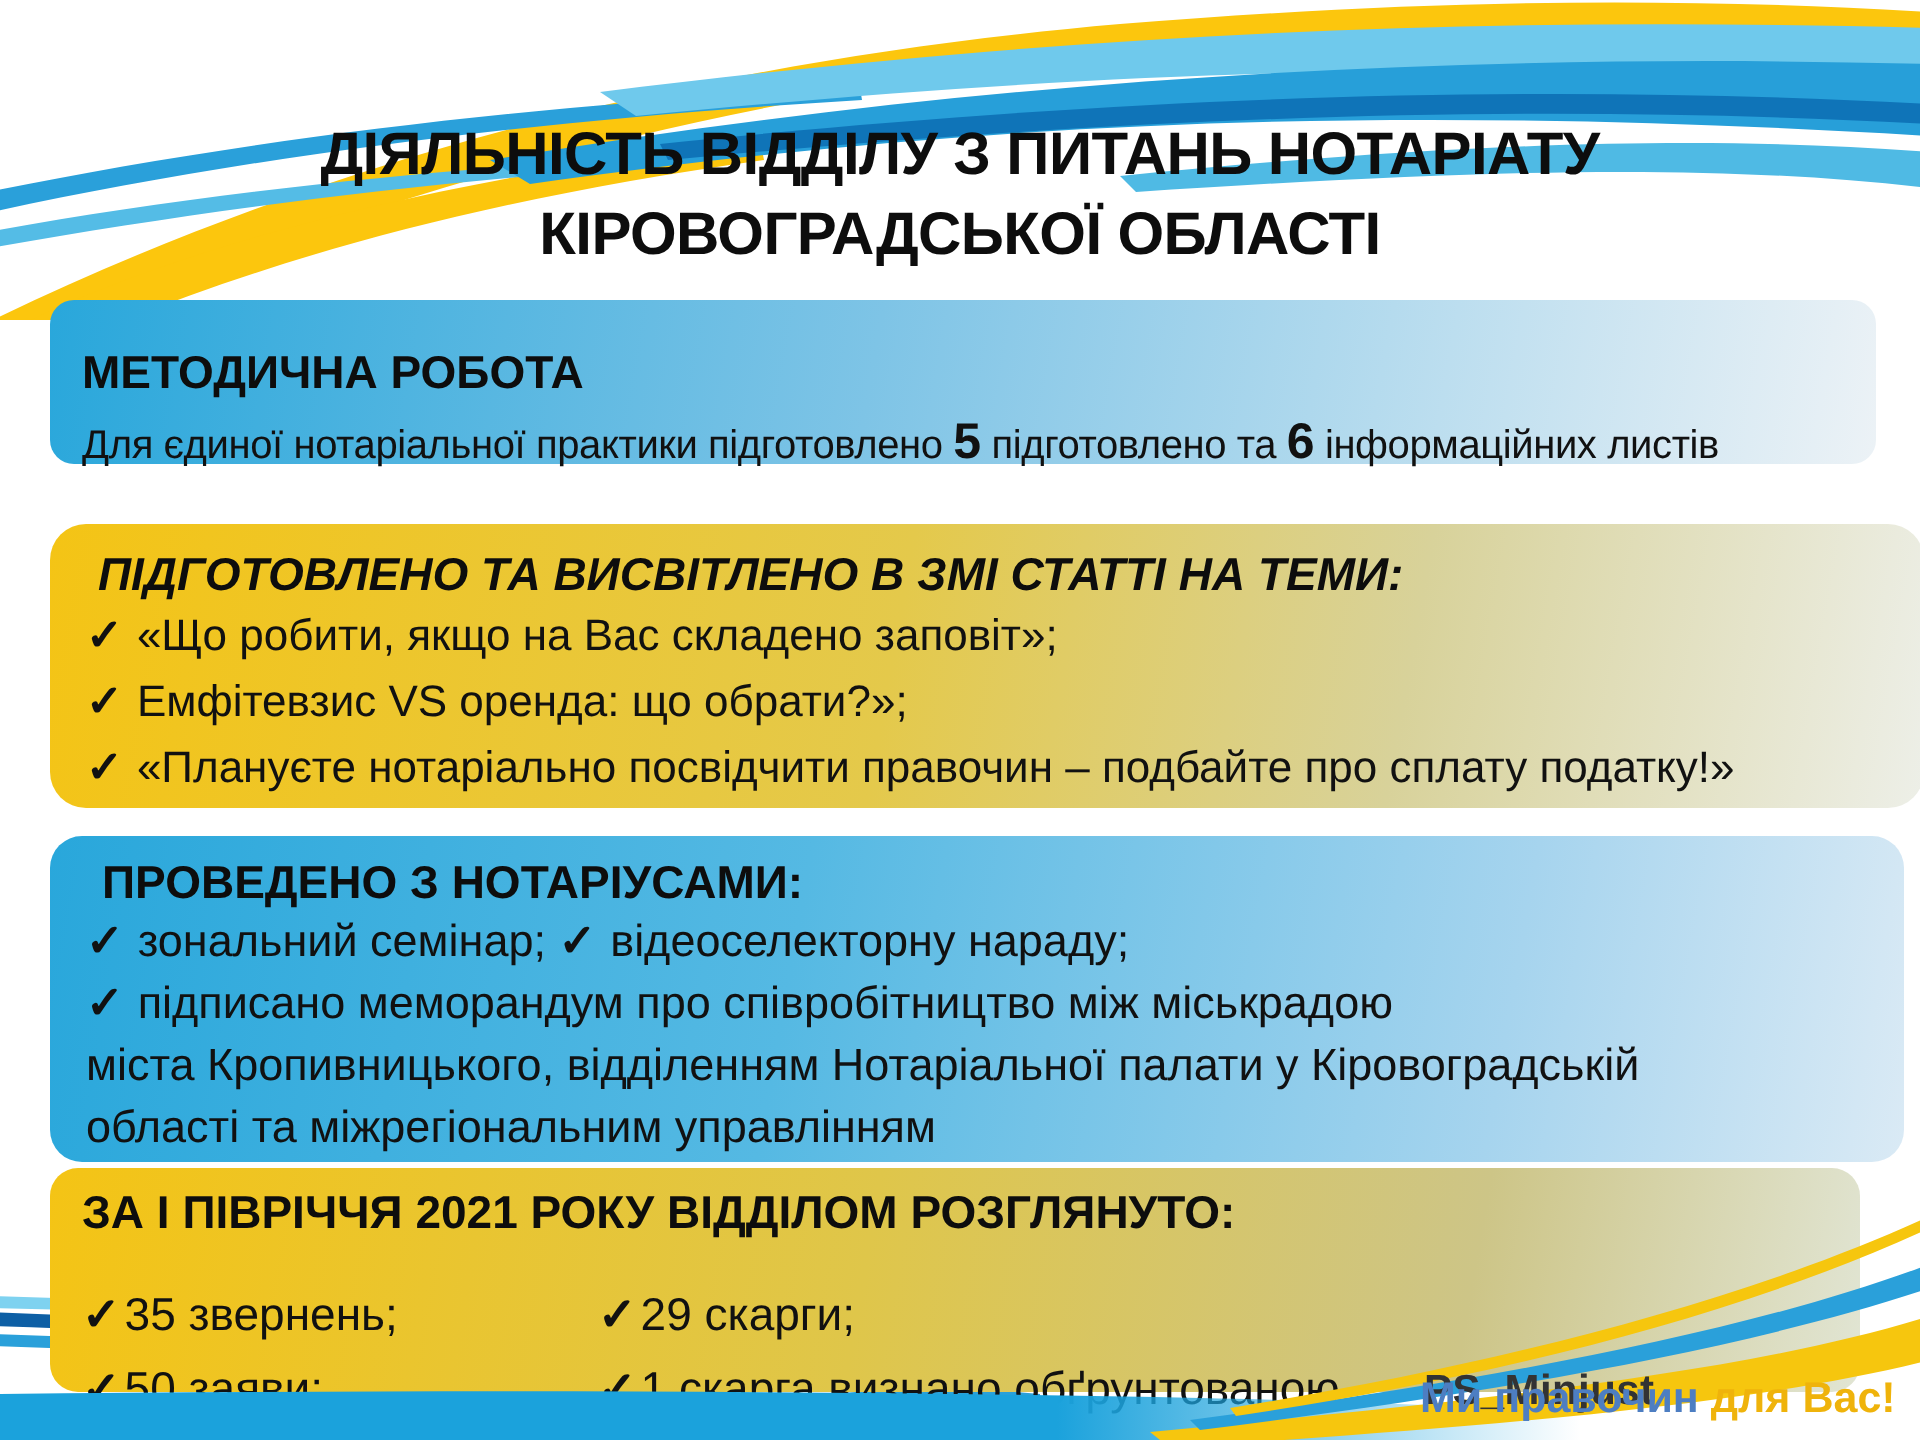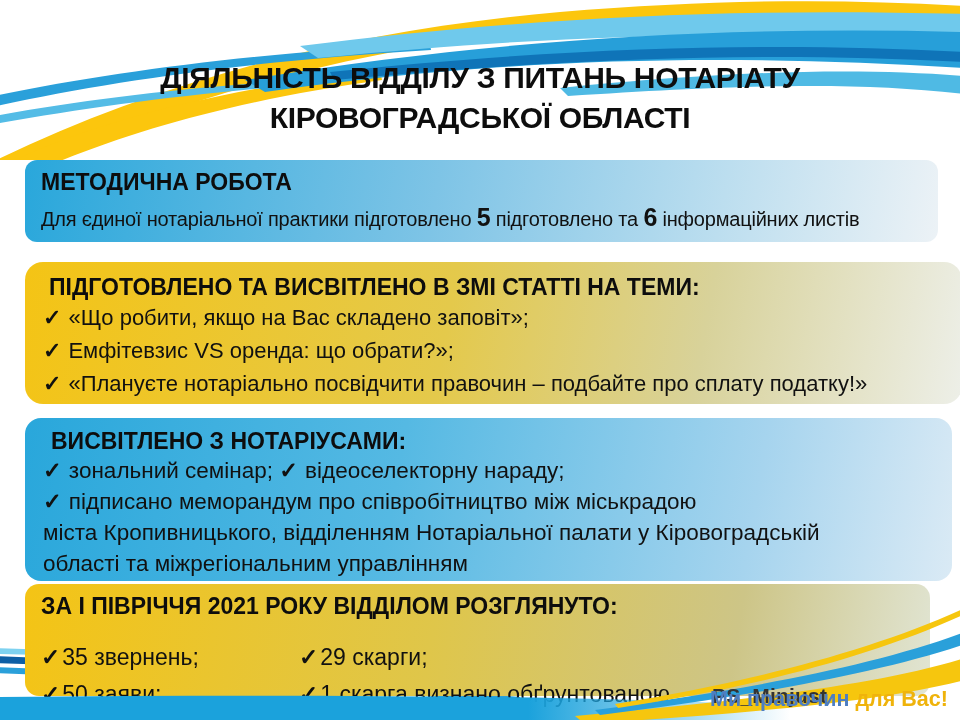--- a/index.html
+++ b/index.html
@@ -14,31 +14,31 @@
 
   .title{
     position:absolute;top:58px;left:0;right:0;z-index:2;text-align:center;
     font-weight:bold;font-size:30px;line-height:40px;color:#0d0d0d;letter-spacing:-0.3px;
   }
 
   .card{position:absolute;left:25px;z-index:2;box-sizing:border-box;}
   .card h2{margin:0;font-size:23px;font-weight:bold;color:#0d0d0d;}
 
   .card-methodical{
-    top:160px;width:913px;height:82px;border-radius:12px;padding:9px 16px 0;
+    top:150px;width:913px;height:82px;border-radius:12px;padding:23px 16px 0;
     background:linear-gradient(100deg,var(--accent-blue,#29A7DB) 0%,#7EC4E6 45%,#ECF2F6 100%);
   }
   .card-methodical .body{font-size:20px;margin-top:7px;letter-spacing:-0.2px;white-space:nowrap;}
   .card-methodical .big{font-weight:bold;font-size:25px;}
 
   .card-media{
     top:262px;width:937px;height:142px;border-radius:18px;padding:12px 18px 0;
     background:linear-gradient(100deg,var(--accent-yellow,#F4C415) 0%,#E4C94B 45%,#D8D29A 72%,#EDEFE8 100%);
   }
-  .card-media h2{padding-left:6px;}
+  .card-media h2{padding-left:6px;font-style:italic;}
   .card-media .item{font-size:22px;line-height:33px;white-space:nowrap;}
 
   .card-notaries{
     top:418px;width:927px;height:163px;border-radius:16px;padding:10px 18px 0;
     background:linear-gradient(100deg,var(--accent-blue,#29A7DB) 0%,#55B9E3 40%,#A6D4EE 78%,#DAEAF5 100%);
   }
   .card-notaries h2{padding-left:8px;}
   .card-notaries .line{font-size:22.5px;line-height:31px;white-space:nowrap;}
 
   .card-stats{
@@ -103,21 +103,21 @@
     </div>
     <div class="item">
       <span class="check">✓</span><span>Емфітевзис VS оренда: що обрати?»;</span>
     </div>
     <div class="item">
       <span class="check">✓</span><span>«Плануєте нотаріально посвідчити правочин – подбайте про сплату податку!»</span>
     </div>
   </div>
 
   <div class="card card-notaries">
-    <h2>ВИСВІТЛЕНО З НОТАРІУСАМИ:</h2>
+    <h2>ПРОВЕДЕНО З НОТАРІУСАМИ:</h2>
     <div class="line">
       <span class="check">✓</span><span>зональний семінар;</span>
       <span class="check">✓</span><span>відеоселекторну нараду;</span>
     </div>
     <div class="line">
       <span class="check">✓</span><span>підписано меморандум про співробітництво між міськрадою</span>
     </div>
     <div class="line">міста Кропивницького, відділенням Нотаріальної палати у Кіровоградській</div>
     <div class="line">області  та міжрегіональним управлінням</div>
   </div>

